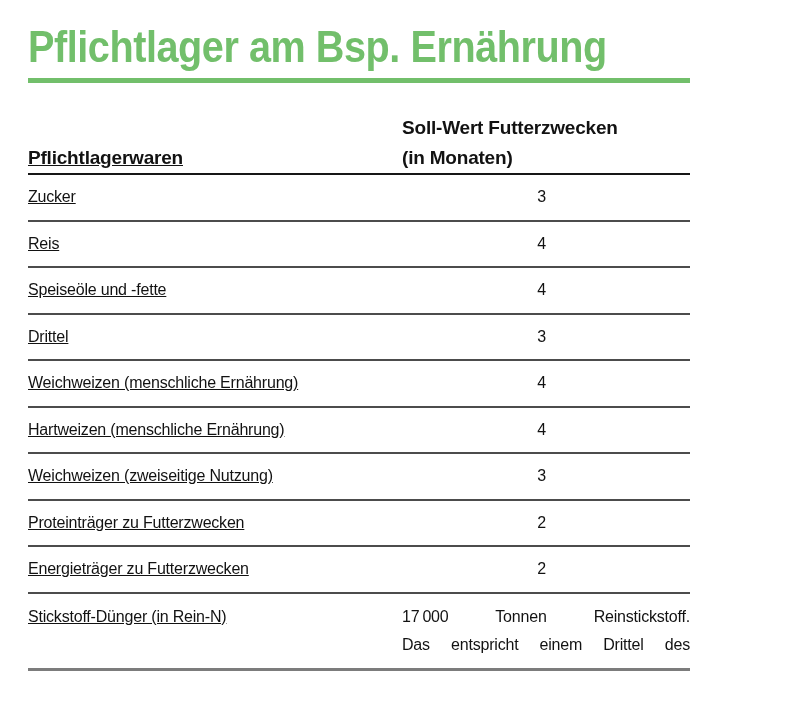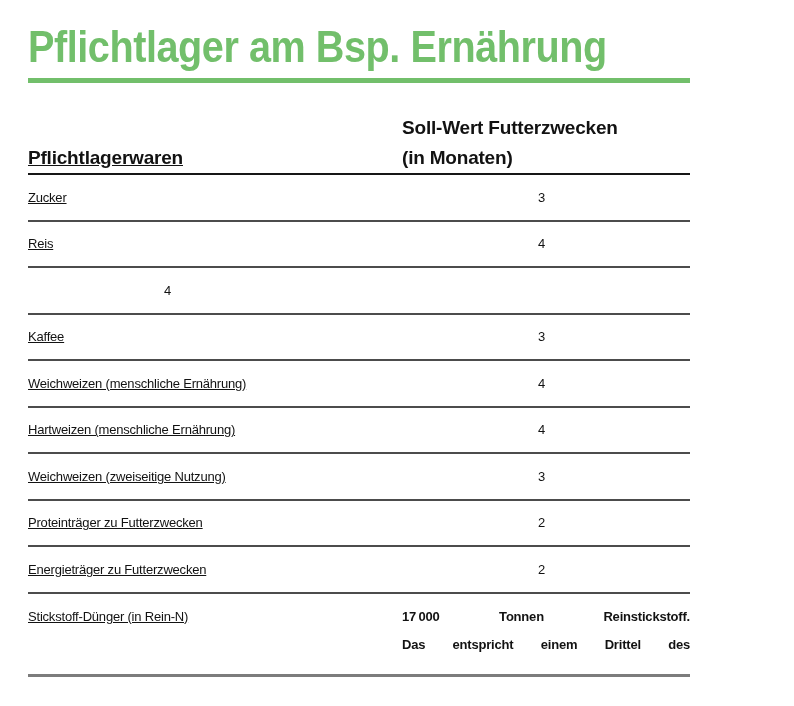--- a/index.html
+++ b/index.html
@@ -51,37 +51,37 @@
     letter-spacing: -0.2px;
   }
   .thead .c1 { line-height: 30px; }
   .thead .c2 div { line-height: 30px; }
 
   .row {
     display: flex;
     align-items: center;
     height: 44.5px;
     border-bottom: 2px solid #4c4c4c;
-    font-size: 13px;
+    font-size: 16px;
     letter-spacing: -0.2px;
   }
   .row .c2.num {
     text-align: center;
     padding-right: 9px;
   }
 
   .row.last {
     height: auto;
     align-items: flex-start;
     padding-top: 9px;
-    padding-bottom: 14px;
+    padding-bottom: 8px;
     border-bottom: 3px solid #7c7c7c;
   }
   .row.last .c1 { line-height: 28.5px; }
-  .row.last .c2 { line-height: 28.5px; font-weight: bold; }
+  .row.last .c2 { line-height: 28.5px; }
   .jline {
     text-align: justify;
     text-align-last: justify;
     line-height: 28.5px;
   }
 
   .bottom-bar {
     position: absolute;
     left: 28px; top: 697px;
     width: 662px; height: 9px;
@@ -108,24 +108,25 @@
 
     <div class="row">
       <div class="c1">Zucker</div>
       <div class="c2 num">3</div>
     </div>
     <div class="row">
       <div class="c1">Reis</div>
       <div class="c2 num">4</div>
     </div>
     <div class="row">
+      <div class="c1">Speiseöle und -fette</div>
       <div class="c2 num">4</div>
     </div>
     <div class="row">
-      <div class="c1">Kaffee</div>
+      <div class="c1">Drittel</div>
       <div class="c2 num">3</div>
     </div>
     <div class="row">
       <div class="c1">Weichweizen (menschliche Ernährung)</div>
       <div class="c2 num">4</div>
     </div>
     <div class="row">
       <div class="c1">Hartweizen (menschliche Ernährung)</div>
       <div class="c2 num">4</div>
     </div>

